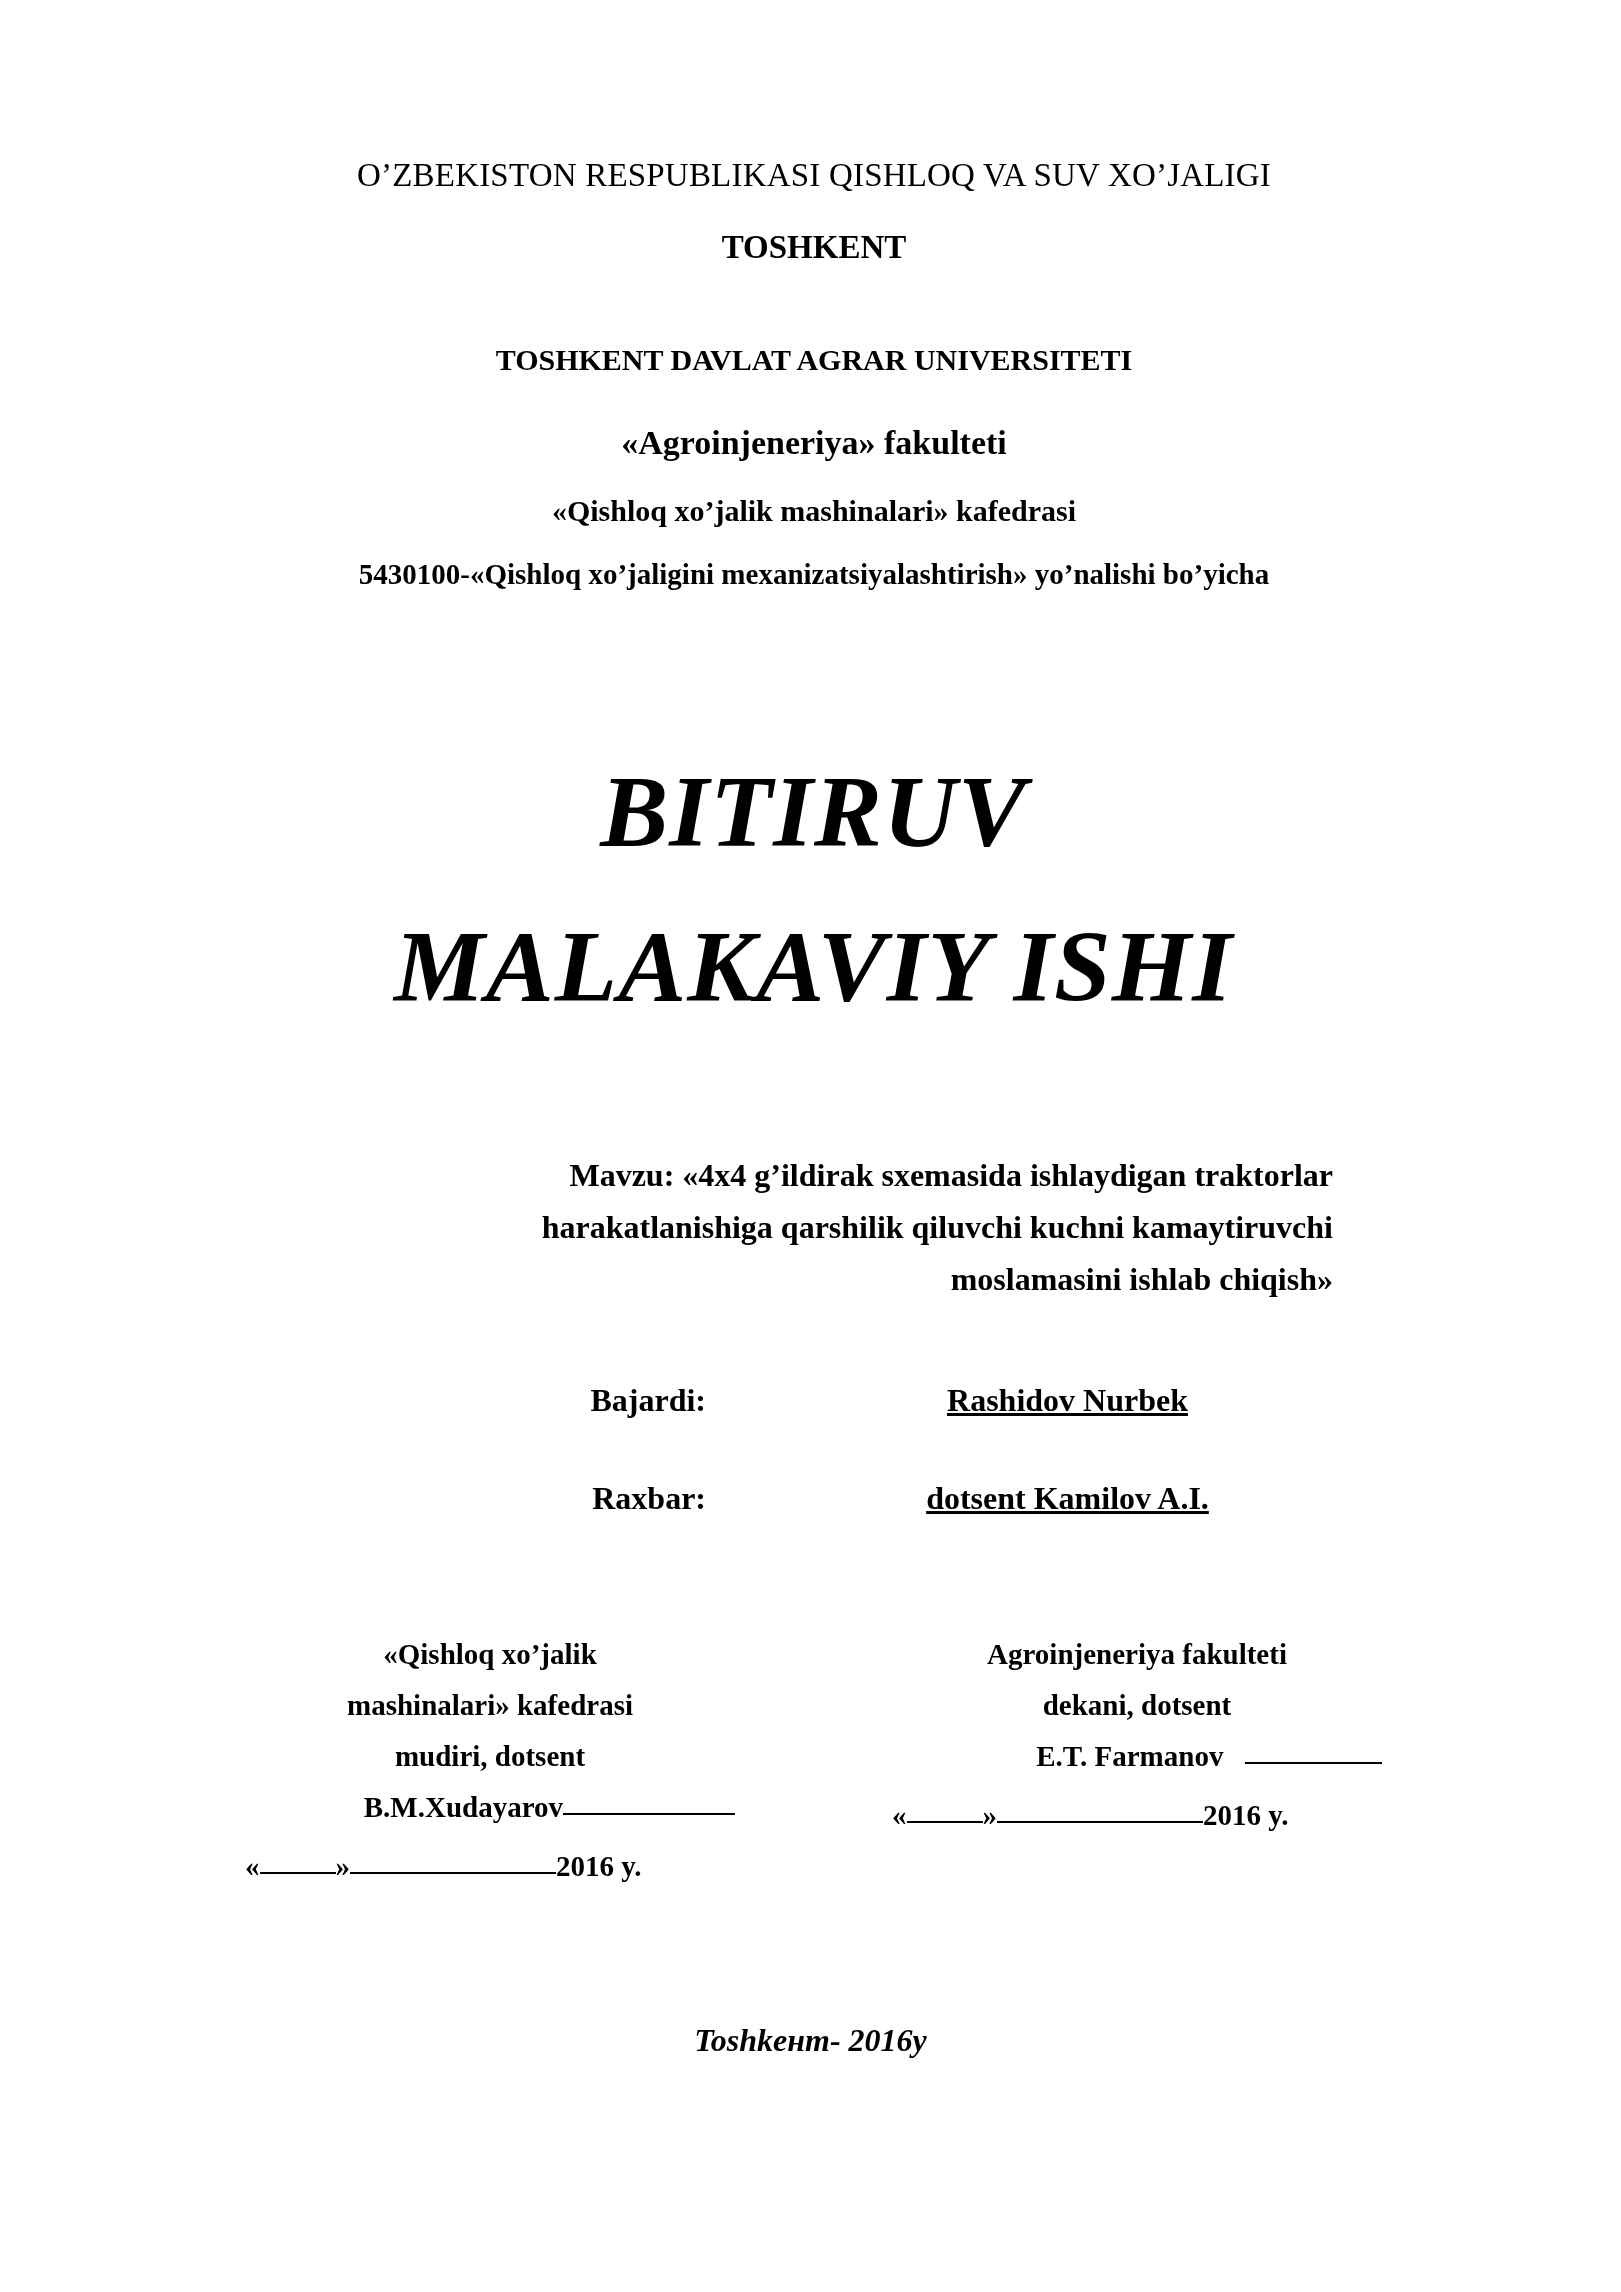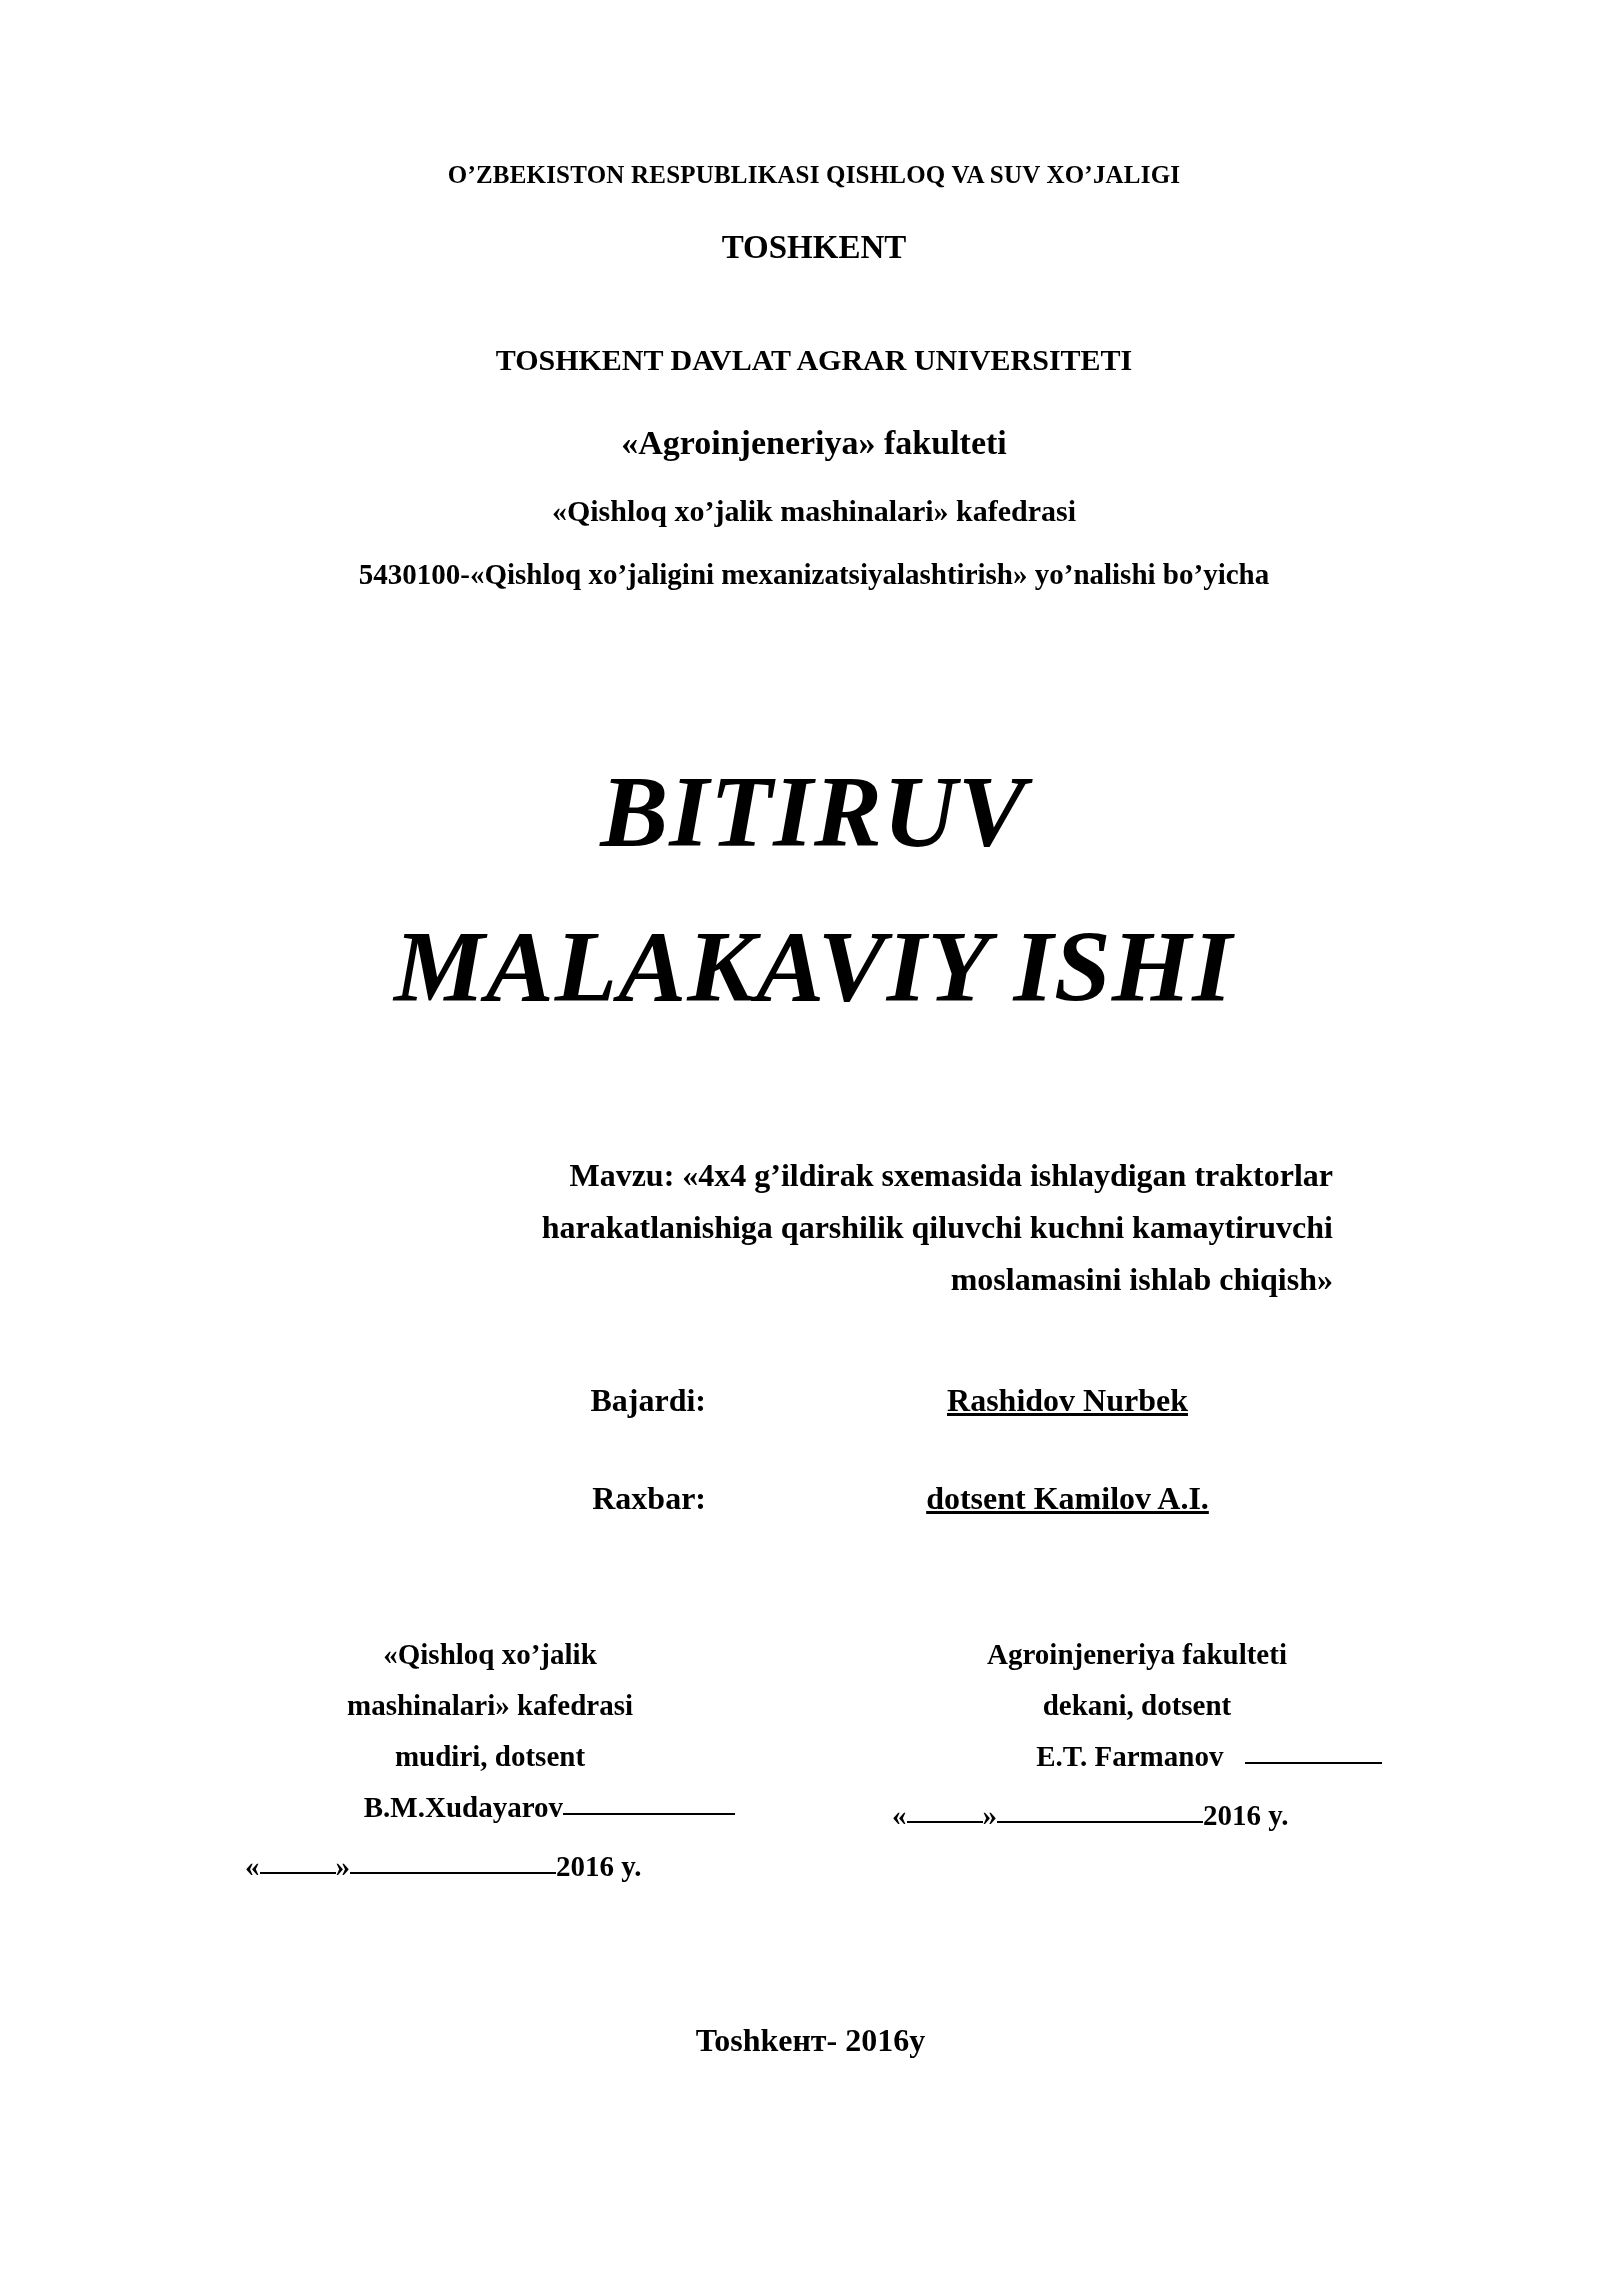--- a/index.html
+++ b/index.html
@@ -26,22 +26,22 @@
 
   
   .header-block {
     position: absolute;
     left: 167px;
     top: 137px;
     width: 1294px;
     text-align: center;
   }
   .hdr-line1 {
-    font-weight: bold;
-    font-size: 25px;
+    font-weight: normal;
+    font-size: 33px;
     line-height: 76px;
     letter-spacing: 0.2px;
     white-space: nowrap;
   }
   .hdr-line2 {
     font-weight: bold;
     font-size: 33px;
     line-height: 69px;
   }
   .hdr-univ {
@@ -172,20 +172,21 @@
   
   .footer-block {
     position: absolute;
     left: 0;
     top: 2019px;
     width: 1621px;
     text-align: center;
     font-weight: bold;
     font-size: 32px;
     line-height: 43px;
+    font-style: italic;
   }
 </style>
 </head>
 <body>
 
 <div class="page">
 
   <div class="header-block">
     <div class="hdr-line1">O’ZBEKISTON  RESPUBLIKASI  QISHLOQ VA  SUV XO’JALIGI</div>
     <div class="hdr-line2">TOSHKENT</div>

